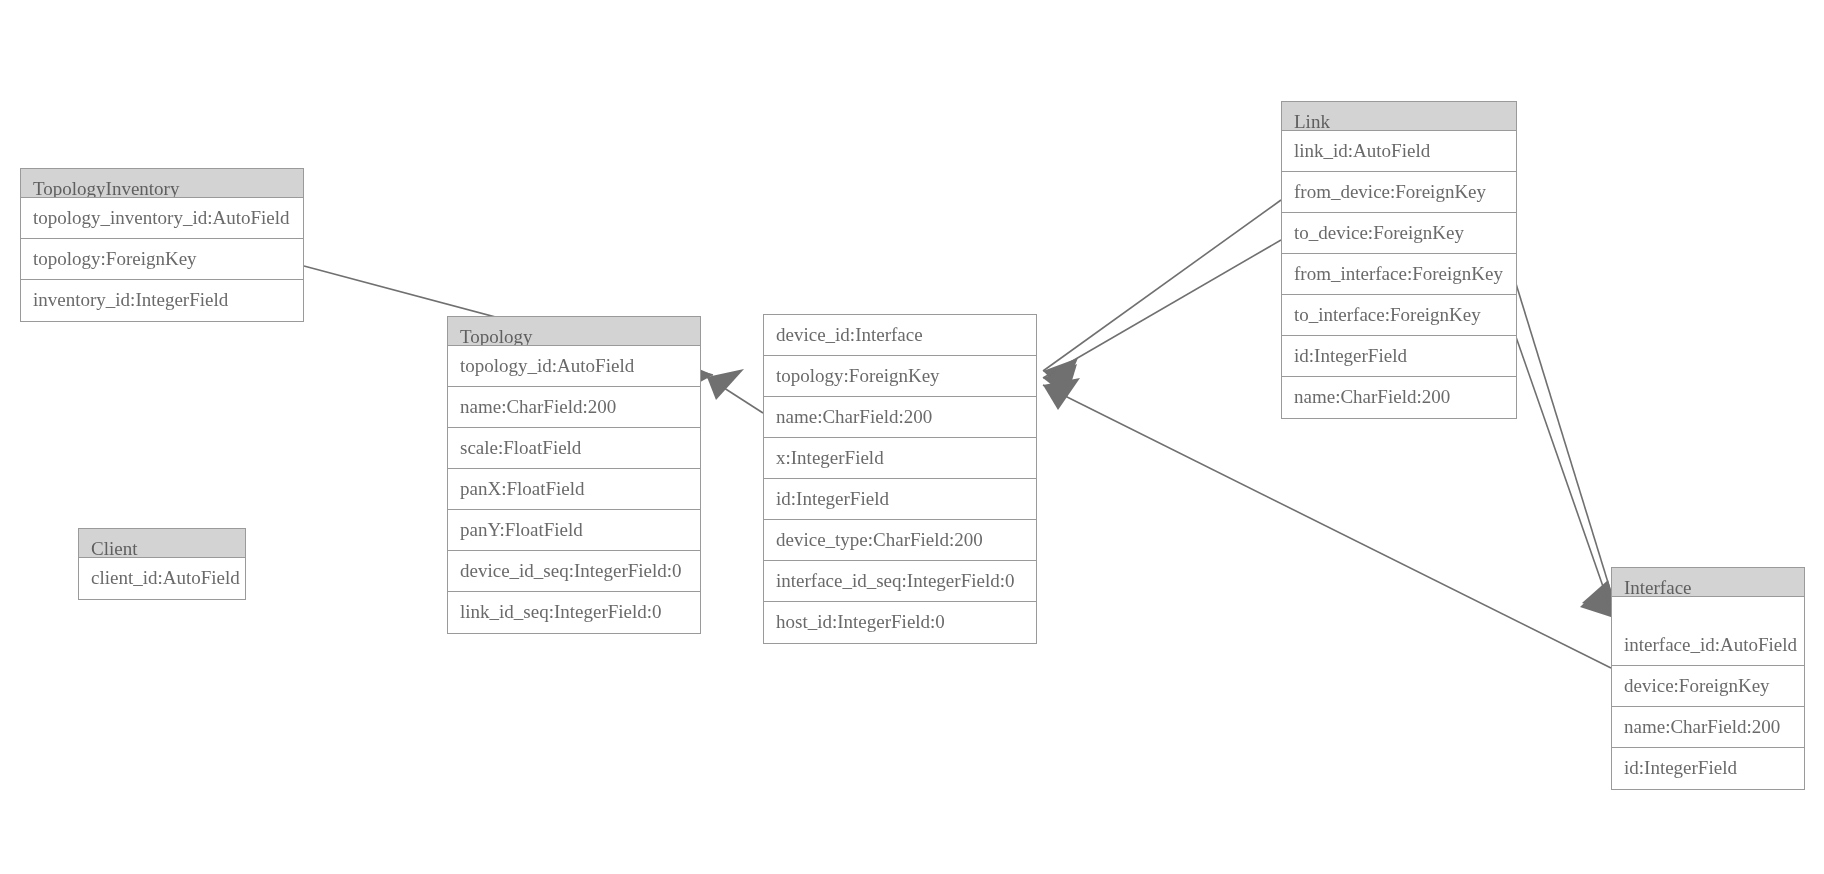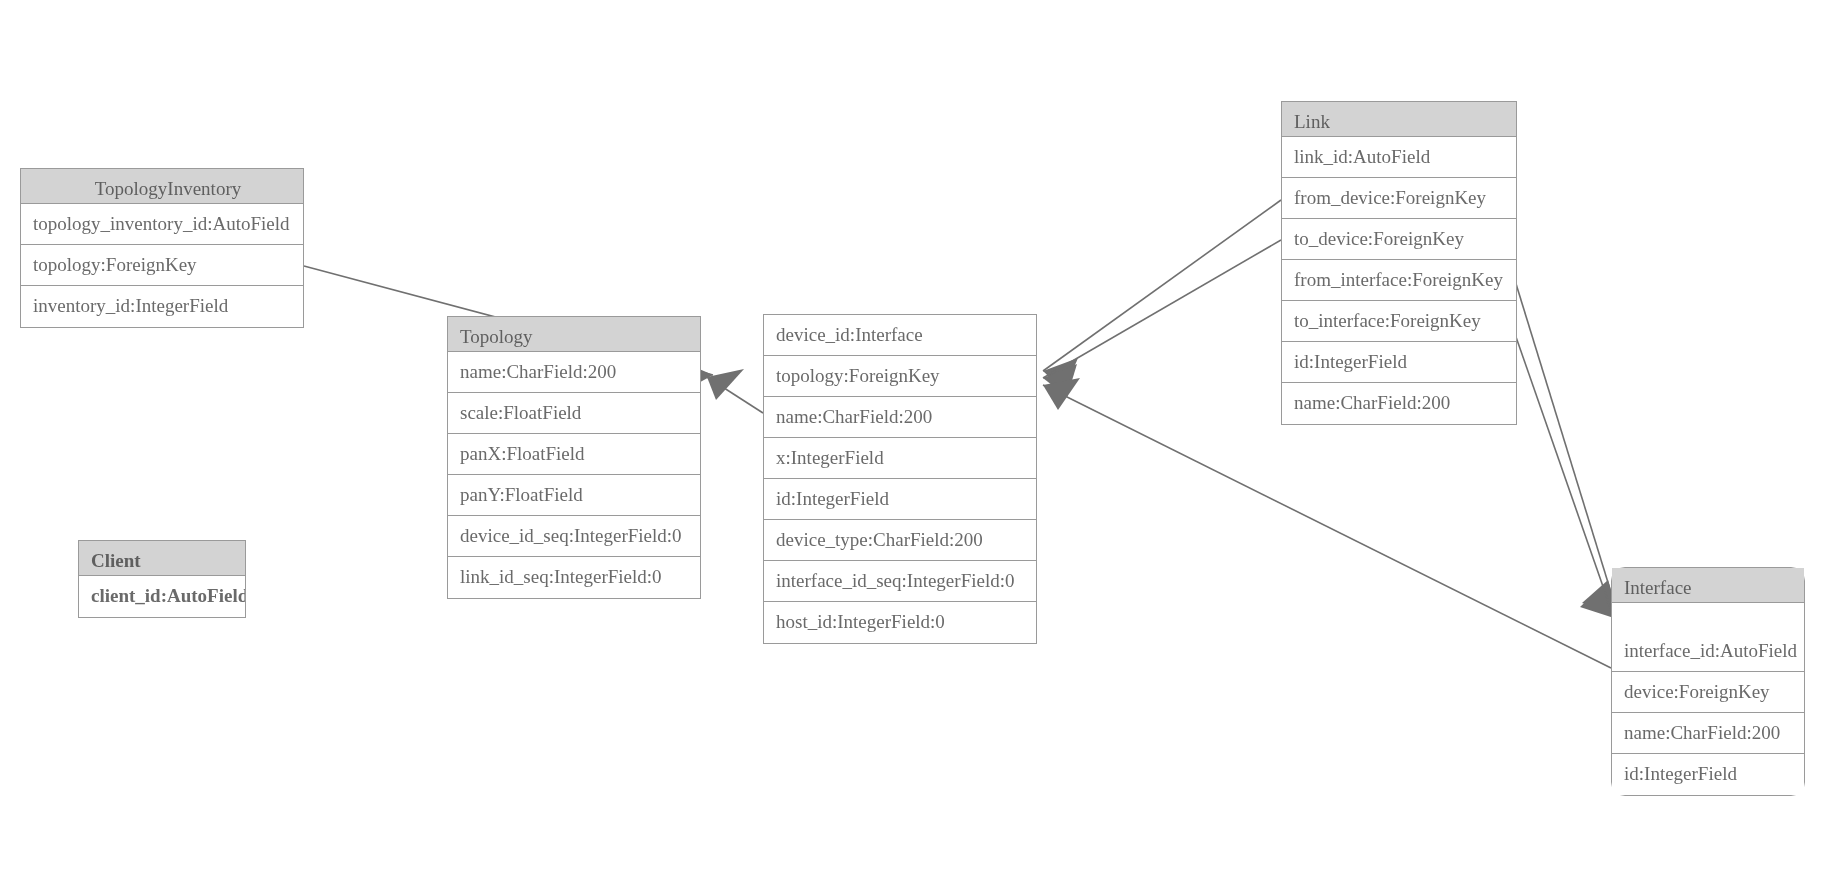--- a/index.html
+++ b/index.html
@@ -36,21 +36,21 @@
     border: 1px solid #9a9a9a;
     background: #ffffff;
   }
   .entity-header {
     box-sizing: border-box;
     background: #d3d3d3;
     border-bottom: 1px solid #9a9a9a;
     color: #5f5f5f;
     font-size: 19px;
     line-height: 40px;
-    height: 35px;
+    height: 29px;
     padding: 0 0 16px 12px;
     white-space: nowrap;
     overflow: hidden;
   }
   .entity-field {
     box-sizing: border-box;
     border-bottom: 1px solid #9a9a9a;
     color: #6a6a6a;
     font-size: 19px;
     line-height: 40px;
@@ -95,31 +95,32 @@
         <polygon points="1614,618 1580,607 1600,588" fill="#707070"></polygon>
       </g>
       <g>
         <path d="M 1611 668 L 1043 385" stroke="#707070" stroke-width="1.6" fill="none"></path>
         <polygon points="1043,385 1080,378 1058,410" fill="#707070"></polygon>
       </g>
     </svg>
 
   <div id="entity-layer">
       <div class="entity" style="left: 20px; top: 168px; width: 284px; border-color: rgb(154, 154, 154);">
-        <div class="entity-header" style="background: rgb(211, 211, 211); border-bottom-color: rgb(154, 154, 154); text-align: center;">TopologyInventory</div>
+        <div class="entity-header" style="background: rgb(211, 211, 211); border-bottom-color: rgb(154, 154, 154);">TopologyInventory</div>
         <div class="entity-field" style="border-bottom-color: rgb(154, 154, 154);">topology_inventory_id:AutoField</div>
         <div class="entity-field" style="border-bottom-color: rgb(154, 154, 154);">topology:ForeignKey</div>
         <div class="entity-field last" style="border-bottom-color: rgb(154, 154, 154);">inventory_id:IntegerField</div>
       </div>
-      <div class="entity" style="left: 78px; top: 540px; width: 168px; border-color: rgb(154, 154, 154); font-weight: bold;">
+      <div class="entity" style="left: 78px; top: 528px; width: 168px; border-color: rgb(154, 154, 154);">
         <div class="entity-header" style="background: rgb(211, 211, 211); border-bottom-color: rgb(154, 154, 154);">Client</div>
         <div class="entity-field last" style="border-bottom-color: rgb(154, 154, 154);">client_id:AutoField</div>
       </div>
       <div class="entity" style="left: 447px; top: 316px; width: 254px; border-color: rgb(154, 154, 154);">
         <div class="entity-header" style="background: rgb(211, 211, 211); border-bottom-color: rgb(154, 154, 154);">Topology</div>
+        <div class="entity-field" style="border-bottom-color: rgb(154, 154, 154);">topology_id:AutoField</div>
         <div class="entity-field" style="border-bottom-color: rgb(154, 154, 154);">name:CharField:200</div>
         <div class="entity-field" style="border-bottom-color: rgb(154, 154, 154);">scale:FloatField</div>
         <div class="entity-field" style="border-bottom-color: rgb(154, 154, 154);">panX:FloatField</div>
         <div class="entity-field" style="border-bottom-color: rgb(154, 154, 154);">panY:FloatField</div>
         <div class="entity-field" style="border-bottom-color: rgb(154, 154, 154);">device_id_seq:IntegerField:0</div>
         <div class="entity-field last" style="border-bottom-color: rgb(154, 154, 154);">link_id_seq:IntegerField:0</div>
       </div>
       <div class="entity" style="left: 763px; top: 314px; width: 274px; border-color: rgb(154, 154, 154);">
         <div class="entity-field" style="border-bottom-color: rgb(154, 154, 154);">device_id:Interface</div>
         <div class="entity-field" style="border-bottom-color: rgb(154, 154, 154);">topology:ForeignKey</div>
@@ -133,21 +134,21 @@
       <div class="entity" style="left: 1281px; top: 101px; width: 236px; border-color: rgb(154, 154, 154);">
         <div class="entity-header" style="background: rgb(211, 211, 211); border-bottom-color: rgb(154, 154, 154);">Link</div>
         <div class="entity-field" style="border-bottom-color: rgb(154, 154, 154);">link_id:AutoField</div>
         <div class="entity-field" style="border-bottom-color: rgb(154, 154, 154);">from_device:ForeignKey</div>
         <div class="entity-field" style="border-bottom-color: rgb(154, 154, 154);">to_device:ForeignKey</div>
         <div class="entity-field" style="border-bottom-color: rgb(154, 154, 154);">from_interface:ForeignKey</div>
         <div class="entity-field" style="border-bottom-color: rgb(154, 154, 154);">to_interface:ForeignKey</div>
         <div class="entity-field" style="border-bottom-color: rgb(154, 154, 154);">id:IntegerField</div>
         <div class="entity-field last" style="border-bottom-color: rgb(154, 154, 154);">name:CharField:200</div>
       </div>
-      <div class="entity" style="left: 1611px; top: 567px; width: 194px; border-color: rgb(154, 154, 154); border-radius: 14px;">
+      <div class="entity" style="left: 1611px; top: 567px; width: 194px; border-color: rgb(154, 154, 154);">
         <div class="entity-header" style="background: rgb(211, 211, 211); border-bottom-color: rgb(154, 154, 154);">Interface</div>
         <div class="entity-field" style="border-bottom-color: rgb(154, 154, 154); margin-top: 28px;">interface_id:AutoField</div>
         <div class="entity-field" style="border-bottom-color: rgb(154, 154, 154);">device:ForeignKey</div>
         <div class="entity-field" style="border-bottom-color: rgb(154, 154, 154);">name:CharField:200</div>
         <div class="entity-field last" style="border-bottom-color: rgb(154, 154, 154);">id:IntegerField</div>
       </div>
     </div>
 
 </div>
 

